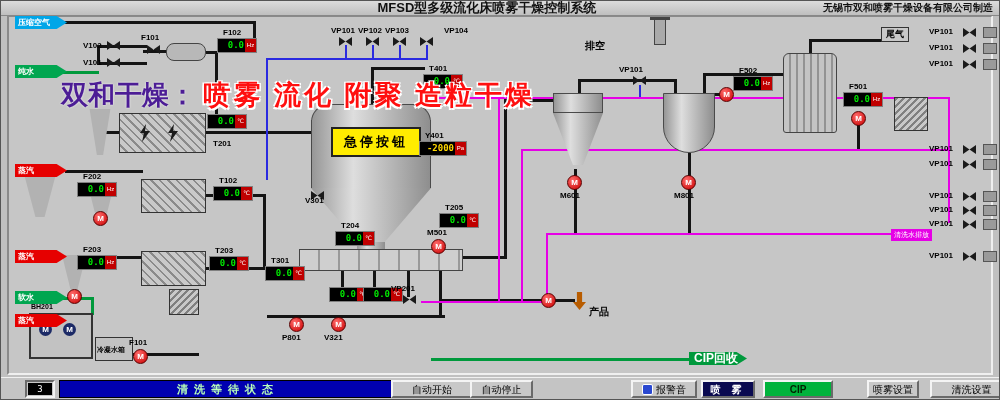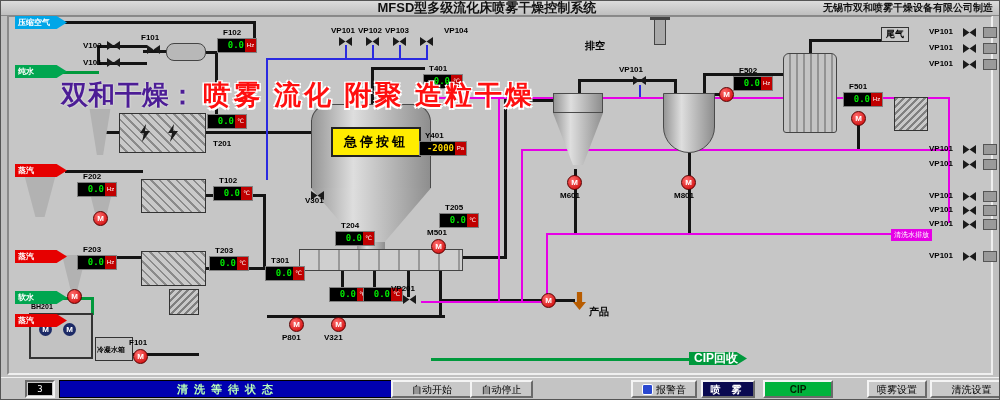--- a/index.html
+++ b/index.html
@@ -121,21 +121,21 @@
   <div class="btn" style="left:630px;width:66px;">
       <span class="alarm-ic"></span>
       <span>报警音</span>
     </div>
   <div class="btn btn-dark" style="left:700px;width:54px;">
       <span>喷 雾</span>
     </div>
   <div class="btn btn-green" style="left:762px;width:70px;">
       <span>CIP</span>
     </div>
-  <div class="btn" style="left:866px;width:60px;">
+  <div class="btn" style="left:866px;width:52px;">
       <span>喷雾设置</span>
     </div>
   <div class="btn" style="left:929px;width:83px;">
       <span>清洗设置</span>
     </div>
 <div class="pipe" style="left: 62px; top: 20px; width: 192px; height: 3px; background: rgb(20, 20, 20);"></div>
     <div class="pipe" style="left: 252px; top: 20px; width: 3px; height: 24px; background: rgb(20, 20, 20);"></div>
     <div class="pipe" style="left: 96px; top: 44px; width: 50px; height: 3px; background: rgb(20, 20, 20);"></div>
     <div class="pipe" style="left: 96px; top: 44px; width: 3px; height: 19px; background: rgb(20, 20, 20);"></div>
     <div class="pipe" style="left: 96px; top: 61px; width: 50px; height: 3px; background: rgb(20, 20, 20);"></div>

